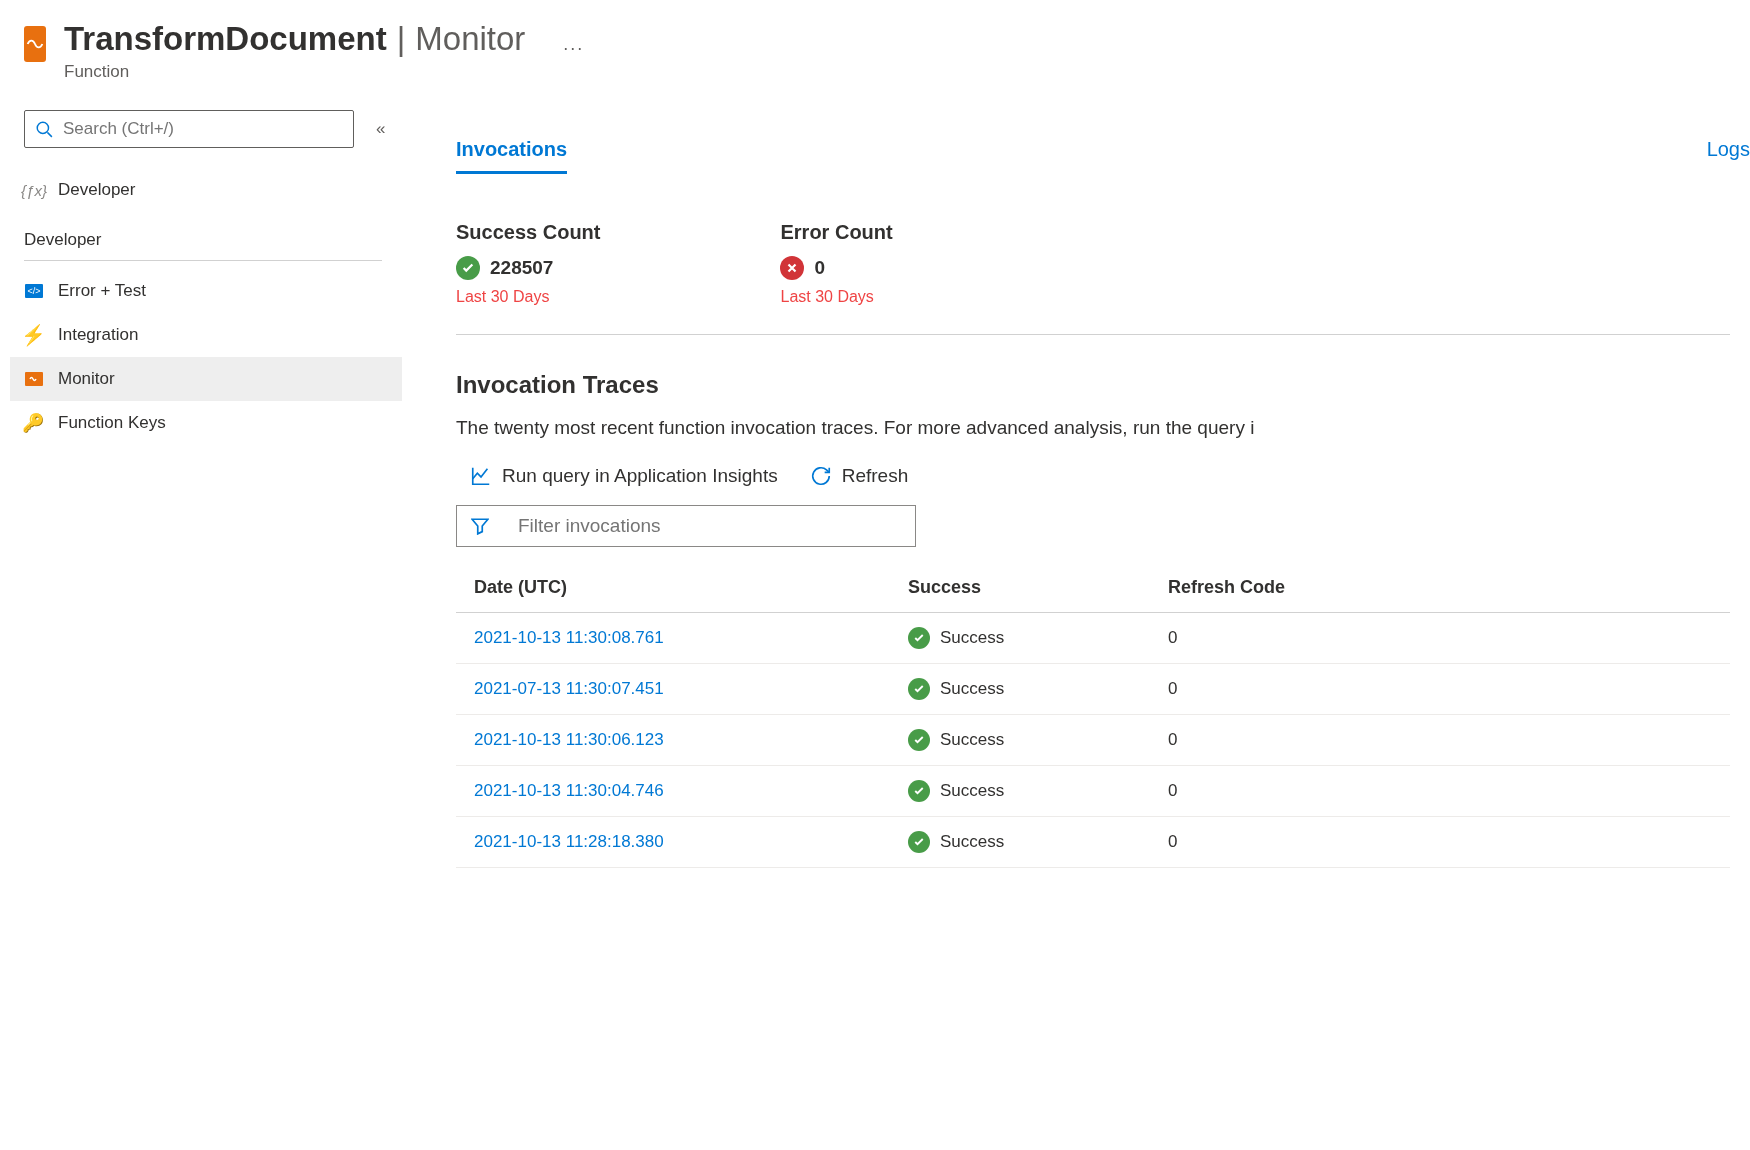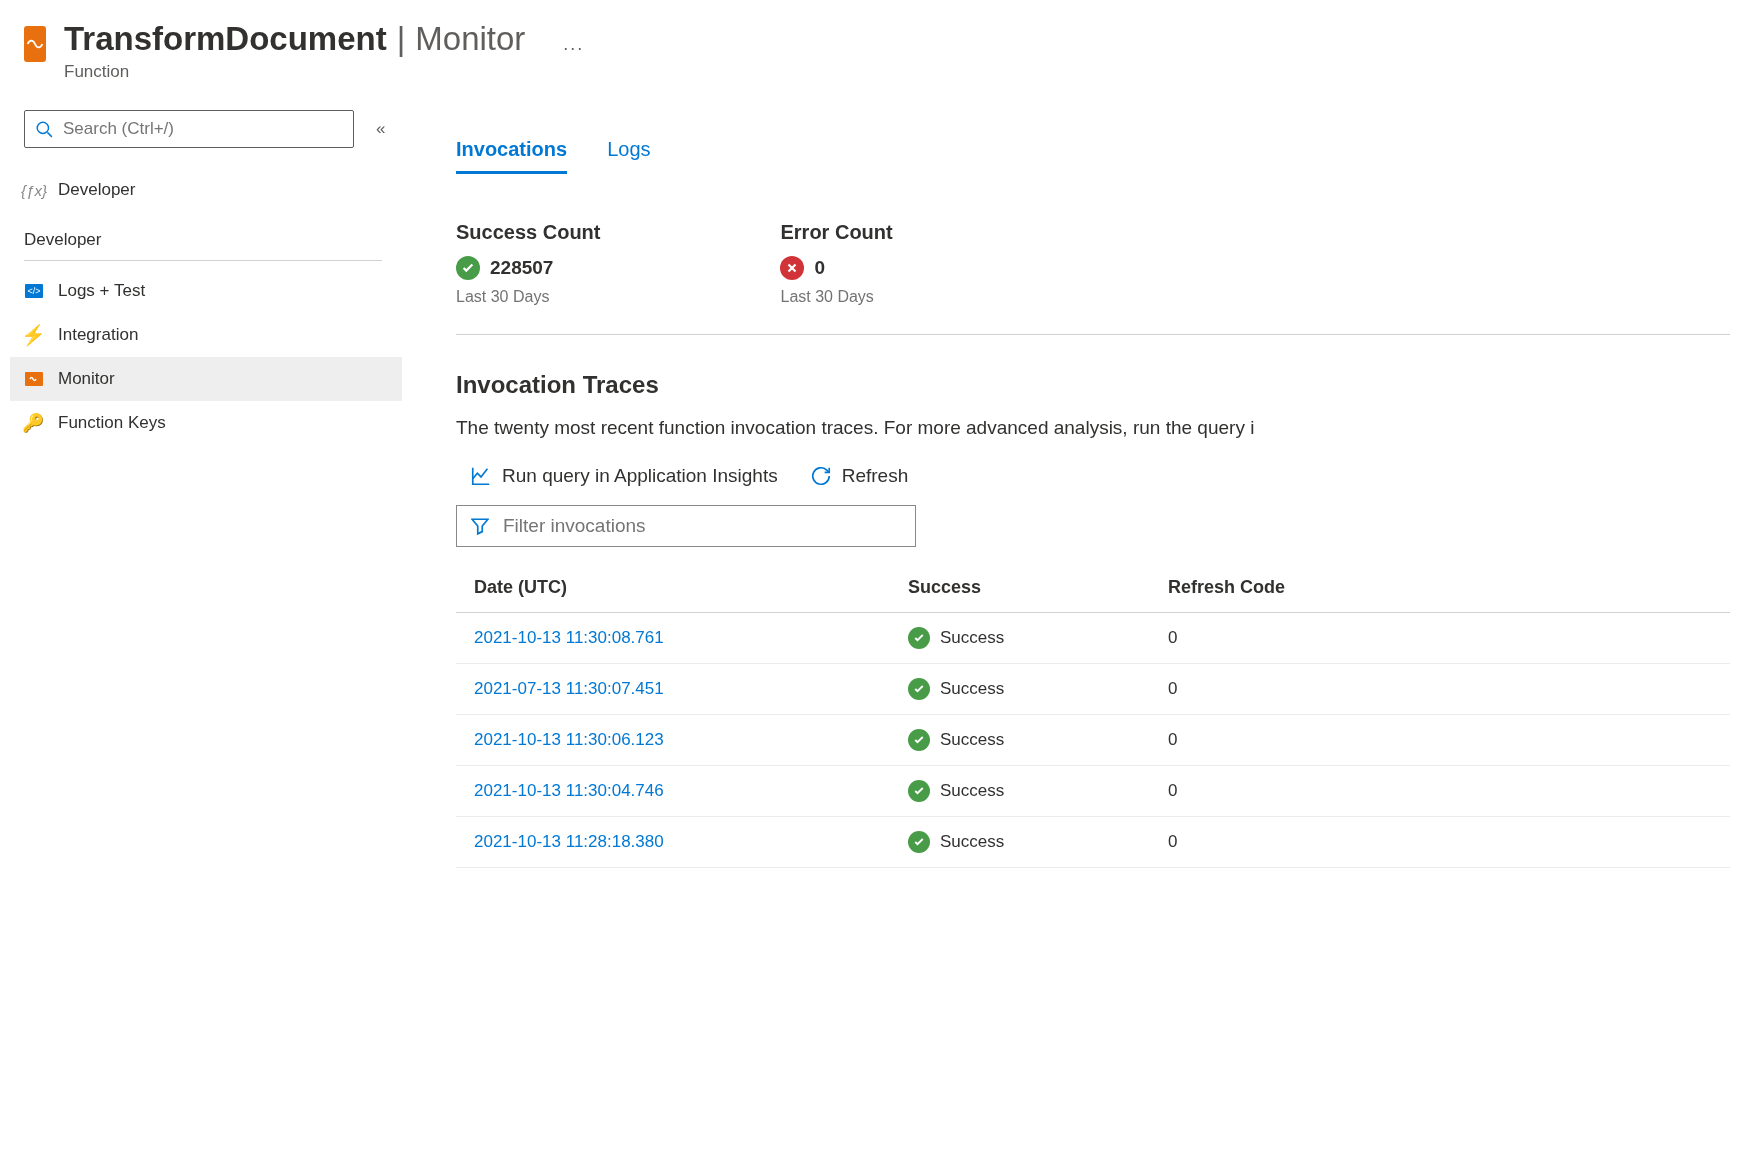--- a/index.html
+++ b/index.html
@@ -61,37 +61,37 @@
 }
 
 .fx-icon { color: #8a8886; font-style: italic; font-size: 15px; }
 .code-icon { background: #0078d4; color:#fff; width:18px; height:14px; font-size:9px; display:flex; align-items:center; justify-content:center; border-radius:1px;}
 .bolt-icon { color: #ffb900; font-size: 20px;}
 .monitor-icon { background:#e8700f; width:18px; height:14px; border-radius:1px; display:flex; align-items:center; justify-content:center;}
 .monitor-icon svg { width:10px; height:10px; color:#fff;}
 .key-icon { color:#ffb900; font-size: 18px;}
 
 
-.tabs { display: flex; gap: 40px; border-bottom: 0; margin-top: 138px; }
+.tabs { display: flex; gap: 40px; border-bottom: 0; margin-top: 138px; justify-content: space-between; }
 .tab {
   font-size: 20px; color: #0078d4; padding-bottom: 12px; cursor: pointer;
   position: relative;
 }
 .tab.active { font-weight: 600; }
 .tab.active::after {
   content: ''; position: absolute; bottom: -1px; left: 0; right: 0;
   height: 3px; background: #0078d4;
 }
 
 
 .stats { display: flex; gap: 180px; margin-top: 48px; padding-bottom: 28px; border-bottom: 1px solid #d1d1d1; width: calc(100% - 20px);}
 .stat-block { }
 .stat-label { font-size: 20px; font-weight: 600; margin-bottom: 12px; }
 .stat-value-row { display: flex; align-items: center; gap: 10px; font-size: 19px; margin-bottom: 8px; font-weight: bold;}
-.stat-period { color: #737373; font-size: 16px; }
+.stat-period { color: #ef4444; font-size: 16px; }
 .status-circle {
   width: 24px; height: 24px; border-radius: 50%;
   display: inline-flex; align-items: center; justify-content: center; flex-shrink: 0;
 }
 .status-circle.success { background: #489c48; }
 .status-circle.error { background: #d13438; }
 .status-circle svg { width: 14px; height: 14px; color: #fff; }
 .status-circle.sm { width: 22px; height: 22px;}
 .status-circle.sm svg { width: 12px; height: 12px;}
 
@@ -103,21 +103,21 @@
 .actions { display: flex; gap: 32px; margin-top: 26px; padding-left: 14px;}
 .action-link { display: flex; align-items: center; gap: 10px; font-size: 19px; cursor:pointer; }
 .action-link svg { width: 22px; height: 22px; color: #0078d4;}
 
 
 .filter-box {
   display: flex; align-items: center; width: 460px; height: 42px;
   border: 1px solid #8a8886; margin-top: 18px; padding: 0 14px; cursor: text;
 }
 .filter-box svg { width: 18px; height: 18px; color: #0078d4;}
-.filter-box input { border:none; outline:none; font-size:19px; margin-left: 14px; flex:1; color:#a21caf; font-family:inherit; background: transparent;}
+.filter-box input { border:none; outline:none; font-size:19px; margin-left: 29px; flex:1; color:#a21caf; font-family:inherit; background: transparent;}
 
 
 .table { margin-top: 30px; width: calc(100% - 20px);}
 .thead { display: flex; font-weight: 700; font-size: 18px; padding: 0 0 14px 18px; border-bottom: 1px solid #d1d1d1;}
 .col-date { width: 434px; }
 .col-success { width: 260px;}
 .col-result { flex: 1;}
 .trow { display: flex; align-items: center; padding: 14px 0 14px 18px; border-bottom: 1px solid #edebe9; font-size: 17px;}
 .trow .col-date { color: #0078d4; cursor: pointer;}
 .trow .col-success { display: flex; align-items: center; gap: 10px;}
@@ -159,21 +159,21 @@
       <span class="nav-icon fx-icon">{ƒx}</span>
       <span>Developer</span>
     </div>
 
     <div class="section-header">Developer</div>
 
     <div class="nav-item">
       <span class="nav-icon">
           <span class="code-icon">&lt;/&gt;</span>
         </span>
-      <span>Logs + Test</span>
+      <span>Error + Test</span>
     </div>
     <div class="nav-item">
       <span class="nav-icon bolt-icon">⚡</span>
       <span>Integration</span>
     </div>
     <div class="nav-item active">
       <span class="nav-icon">
           <span class="monitor-icon">
             <svg viewBox="0 0 10 10" fill="none" stroke="currentColor" stroke-width="1.5">
               <path d="M1 5c1-2 2-2 3 0s2 2 3 0"></path>

